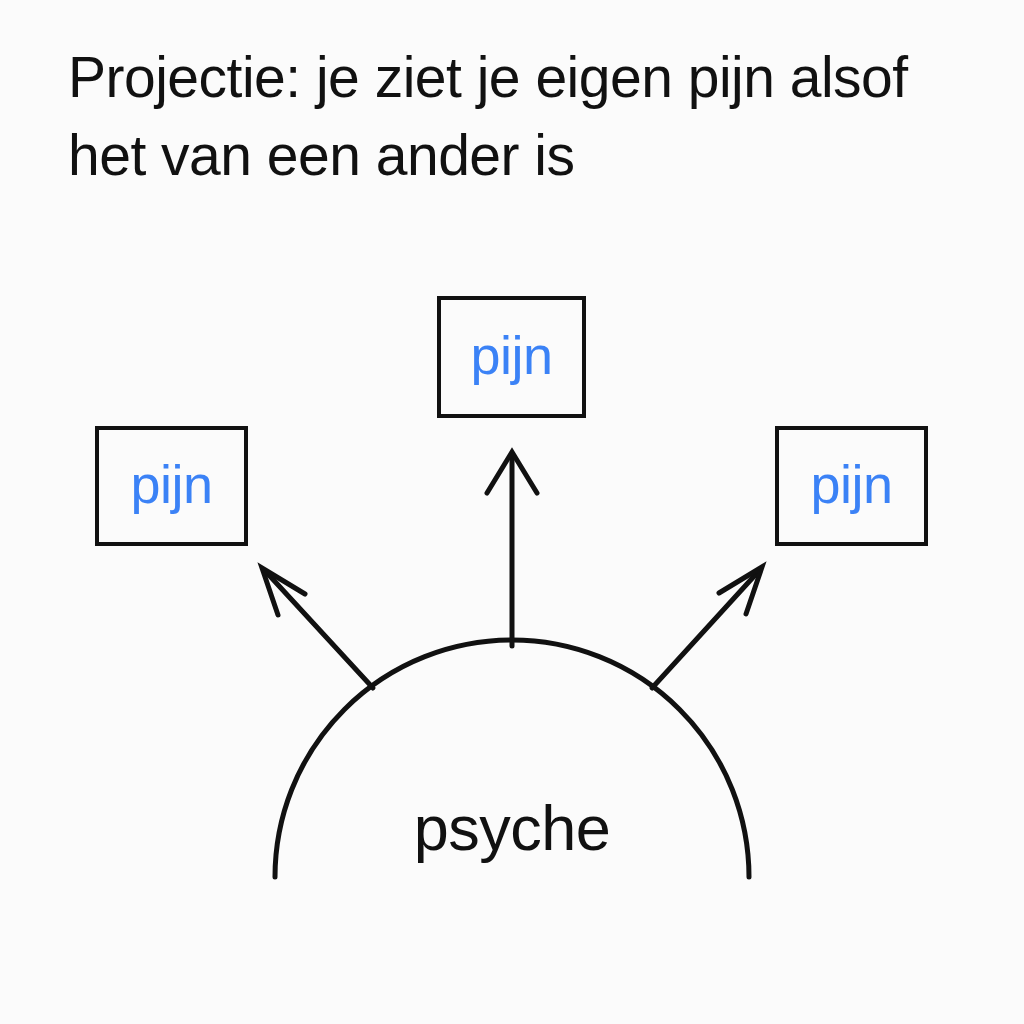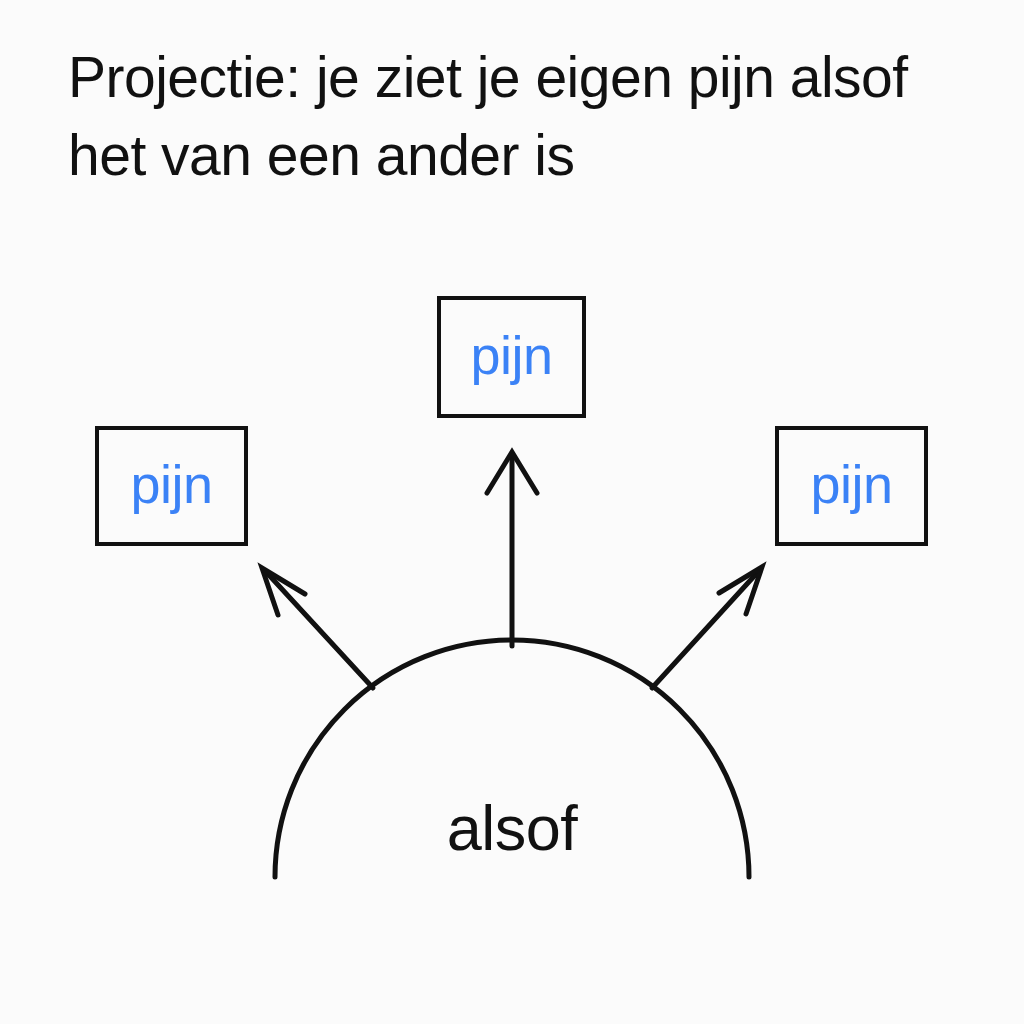--- a/index.html
+++ b/index.html
@@ -107,15 +107,15 @@
   </div>
 
   <div class="pijn-box" id="box-center">
     <span class="pijn-label">pijn</span>
   </div>
 
   <div class="pijn-box" id="box-right">
     <span class="pijn-label">pijn</span>
   </div>
 
-  <div class="psyche-label">alsof</div>
+  <div class="psyche-label">psyche</div>
 
 </div>
 
 </body></html>

